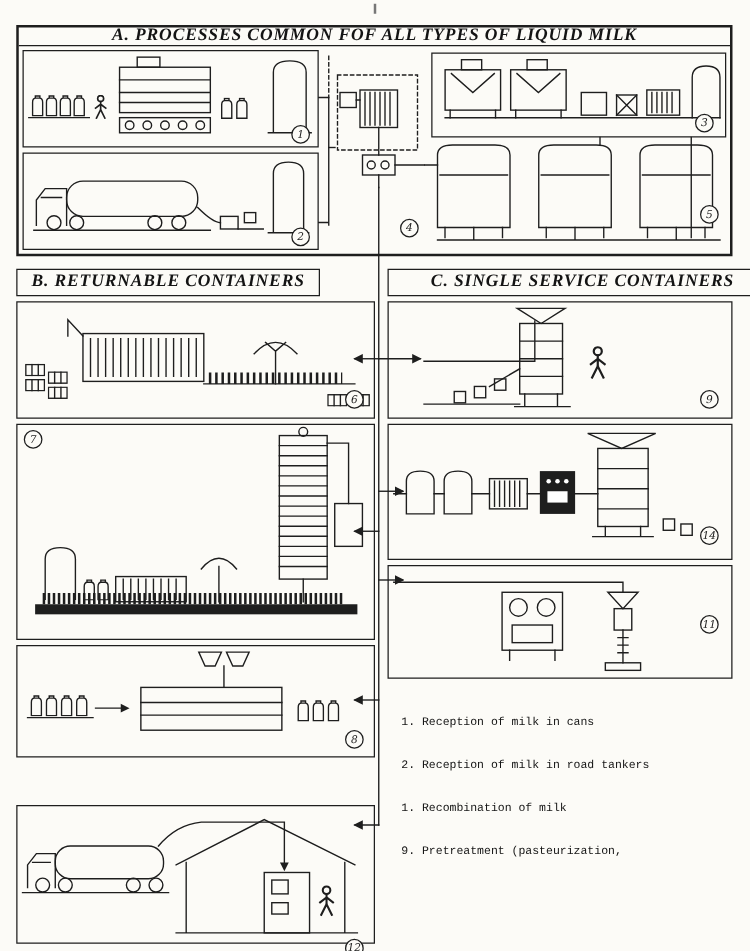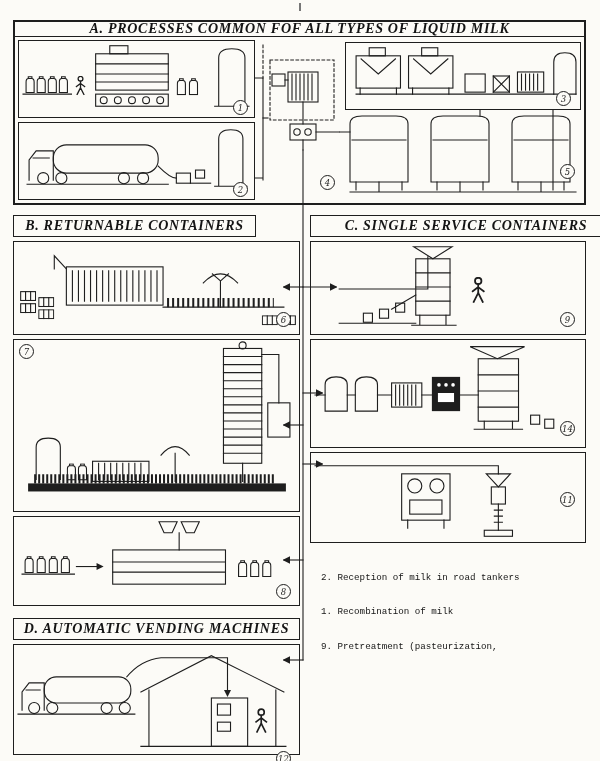--- a/index.html
+++ b/index.html
@@ -305,23 +305,20 @@
       <g>
         <path class="s" d="M174,20 H198 L186,33 Z"></path>
         <rect class="s" x="179" y="33" width="14" height="17"></rect>
         <path class="s" d="M186,50 V76"></path>
         <path class="s" d="M182,56 H190 M182,62 H190 M182,68 H190"></path>
         <rect class="s" x="172" y="76" width="28" height="6"></rect>
       </g>
     </svg>
   </div>
 
-  <div class="hdrbox" style="left:13px;top:618px;width:287px;height:22px">
-    <span class="hdrtext">D. AUTOMATIC VENDING MACHINES</span>
-  </div>
 
   <div class="box" style="left:13px;top:644px;width:287px;height:111px">
     <svg viewBox="0 0 283 107">
       <g>
         <path class="s" d="M4,68 H120"></path>
         <path class="s" d="M8,64 V46 L15,37 H30 V64 M12,44 H26"></path>
         <rect class="s" x="30" y="31" width="86" height="26" rx="12"></rect>
         <circle class="s" cx="20" cy="62" r="5.5"></circle>
           <circle class="s" cx="38" cy="62" r="5.5"></circle>
         <circle class="s" cx="92" cy="62" r="5.5"></circle>
@@ -349,20 +346,21 @@
   <div class="badge" style="left:560px;top:164px">5</div>
   <div class="badge" style="left:276px;top:312px">6</div>
   <div class="badge" style="left:19px;top:344px">7</div>
   <div class="badge" style="left:276px;top:584px">8</div>
   <div class="badge" style="left:560px;top:312px">9</div>
   <div class="badge" style="left:560px;top:421px">14</div>
   <div class="badge" style="left:560px;top:492px">11</div>
   <div class="badge" style="left:276px;top:751px">12</div>
 
   <div class="caption" style="left:310px;top:549px;width:284px">
+    <div class="cap-line">  1. Reception of milk in cans</div>
     <div class="cap-line">  2. Reception of milk in road tankers</div>
     <div class="cap-line">  1. Recombination of milk</div>
     <div class="cap-line">  9. Pretreatment (pasteurization,</div>
     
     
     
     
     
     
     

